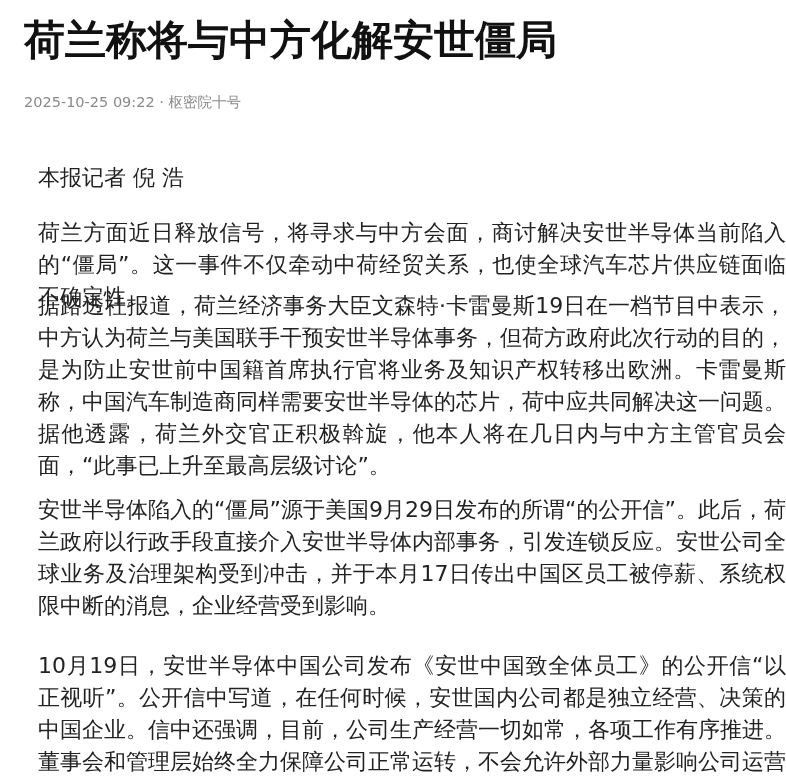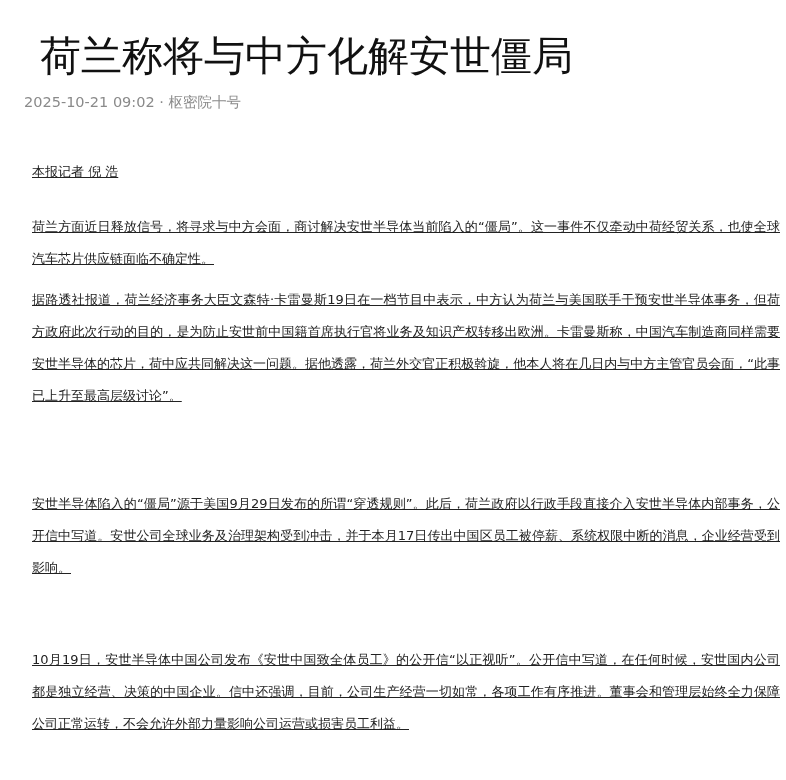--- a/index.html
+++ b/index.html
@@ -1,28 +1,28 @@
 <!DOCTYPE html>
 <html><head>
 <meta charset="utf-8">
 <style>
   html, body { margin: 0; padding: 0; background: #ffffff; }
   body { width: 786px; height: 780px; overflow: hidden; position: relative;
          font-family: "DejaVu Sans", "Liberation Sans", sans-serif; color: #222222; }
   .article { position: absolute; left: 24px; top: 0; width: 748px; }
-  .title { position: absolute; left: 0; top: 14px; margin: 16px; font-size: 41px; line-height: 52px;
-           font-weight: normal; color: #111111; white-space: nowrap; letter-spacing: 0px; }
+  .title { position: absolute; left: 0; top: 14px; margin: 0; font-size: 41px; line-height: 52px;
+           font-weight: bold; color: #111111; white-space: nowrap; letter-spacing: 0px; }
   .meta { position: absolute; left: 0; top: 91px; font-size: 14.5px; line-height: 22px; color: #8a8a8a; white-space: nowrap; }
-  .p { position: absolute; left: 0; width: 748px; margin: 8px; font-size: 13px; line-height: 32px;
-       color: #222222; text-align: justify; text-decoration: underline; }
+  .p { position: absolute; left: 0; width: 748px; margin: 14px; font-size: 22px; line-height: 32px;
+       color: #222222; text-align: justify; }
 </style>
 </head>
 <body>
 
 <div class="article">
   <h1 class="title">荷兰称将与中方化解安世僵局</h1>
-  <div class="meta">2025-10-21 09:02 · 枢密院十号</div>
+  <div class="meta">2025-10-25 09:22 · 枢密院十号</div>
   <p class="p" style="top:148px">本报记者 倪 浩</p>
   <p class="p" style="top:203px">荷兰方面近日释放信号，将寻求与中方会面，商讨解决安世半导体当前陷入的“僵局”。这一事件不仅牵动中荷经贸关系，也使全球汽车芯片供应链面临不确定性。</p>
   <p class="p" style="top:276px">据路透社报道，荷兰经济事务大臣文森特·卡雷曼斯19日在一档节目中表示，中方认为荷兰与美国联手干预安世半导体事务，但荷方政府此次行动的目的，是为防止安世前中国籍首席执行官将业务及知识产权转移出欧洲。卡雷曼斯称，中国汽车制造商同样需要安世半导体的芯片，荷中应共同解决这一问题。据他透露，荷兰外交官正积极斡旋，他本人将在几日内与中方主管官员会面，“此事已上升至最高层级讨论”。</p>
-  <p class="p" style="top:480px">安世半导体陷入的“僵局”源于美国9月29日发布的所谓“穿透规则”。此后，荷兰政府以行政手段直接介入安世半导体内部事务，公开信中写道。安世公司全球业务及治理架构受到冲击，并于本月17日传出中国区员工被停薪、系统权限中断的消息，企业经营受到影响。</p>
+  <p class="p" style="top:480px">安世半导体陷入的“僵局”源于美国9月29日发布的所谓“的公开信”。此后，荷兰政府以行政手段直接介入安世半导体内部事务，引发连锁反应。安世公司全球业务及治理架构受到冲击，并于本月17日传出中国区员工被停薪、系统权限中断的消息，企业经营受到影响。</p>
   <p class="p" style="top:636px">10月19日，安世半导体中国公司发布《安世中国致全体员工》的公开信“以正视听”。公开信中写道，在任何时候，安世国内公司都是独立经营、决策的中国企业。信中还强调，目前，公司生产经营一切如常，各项工作有序推进。董事会和管理层始终全力保障公司正常运转，不会允许外部力量影响公司运营或损害员工利益。</p>
 </div>
 
 </body></html>

